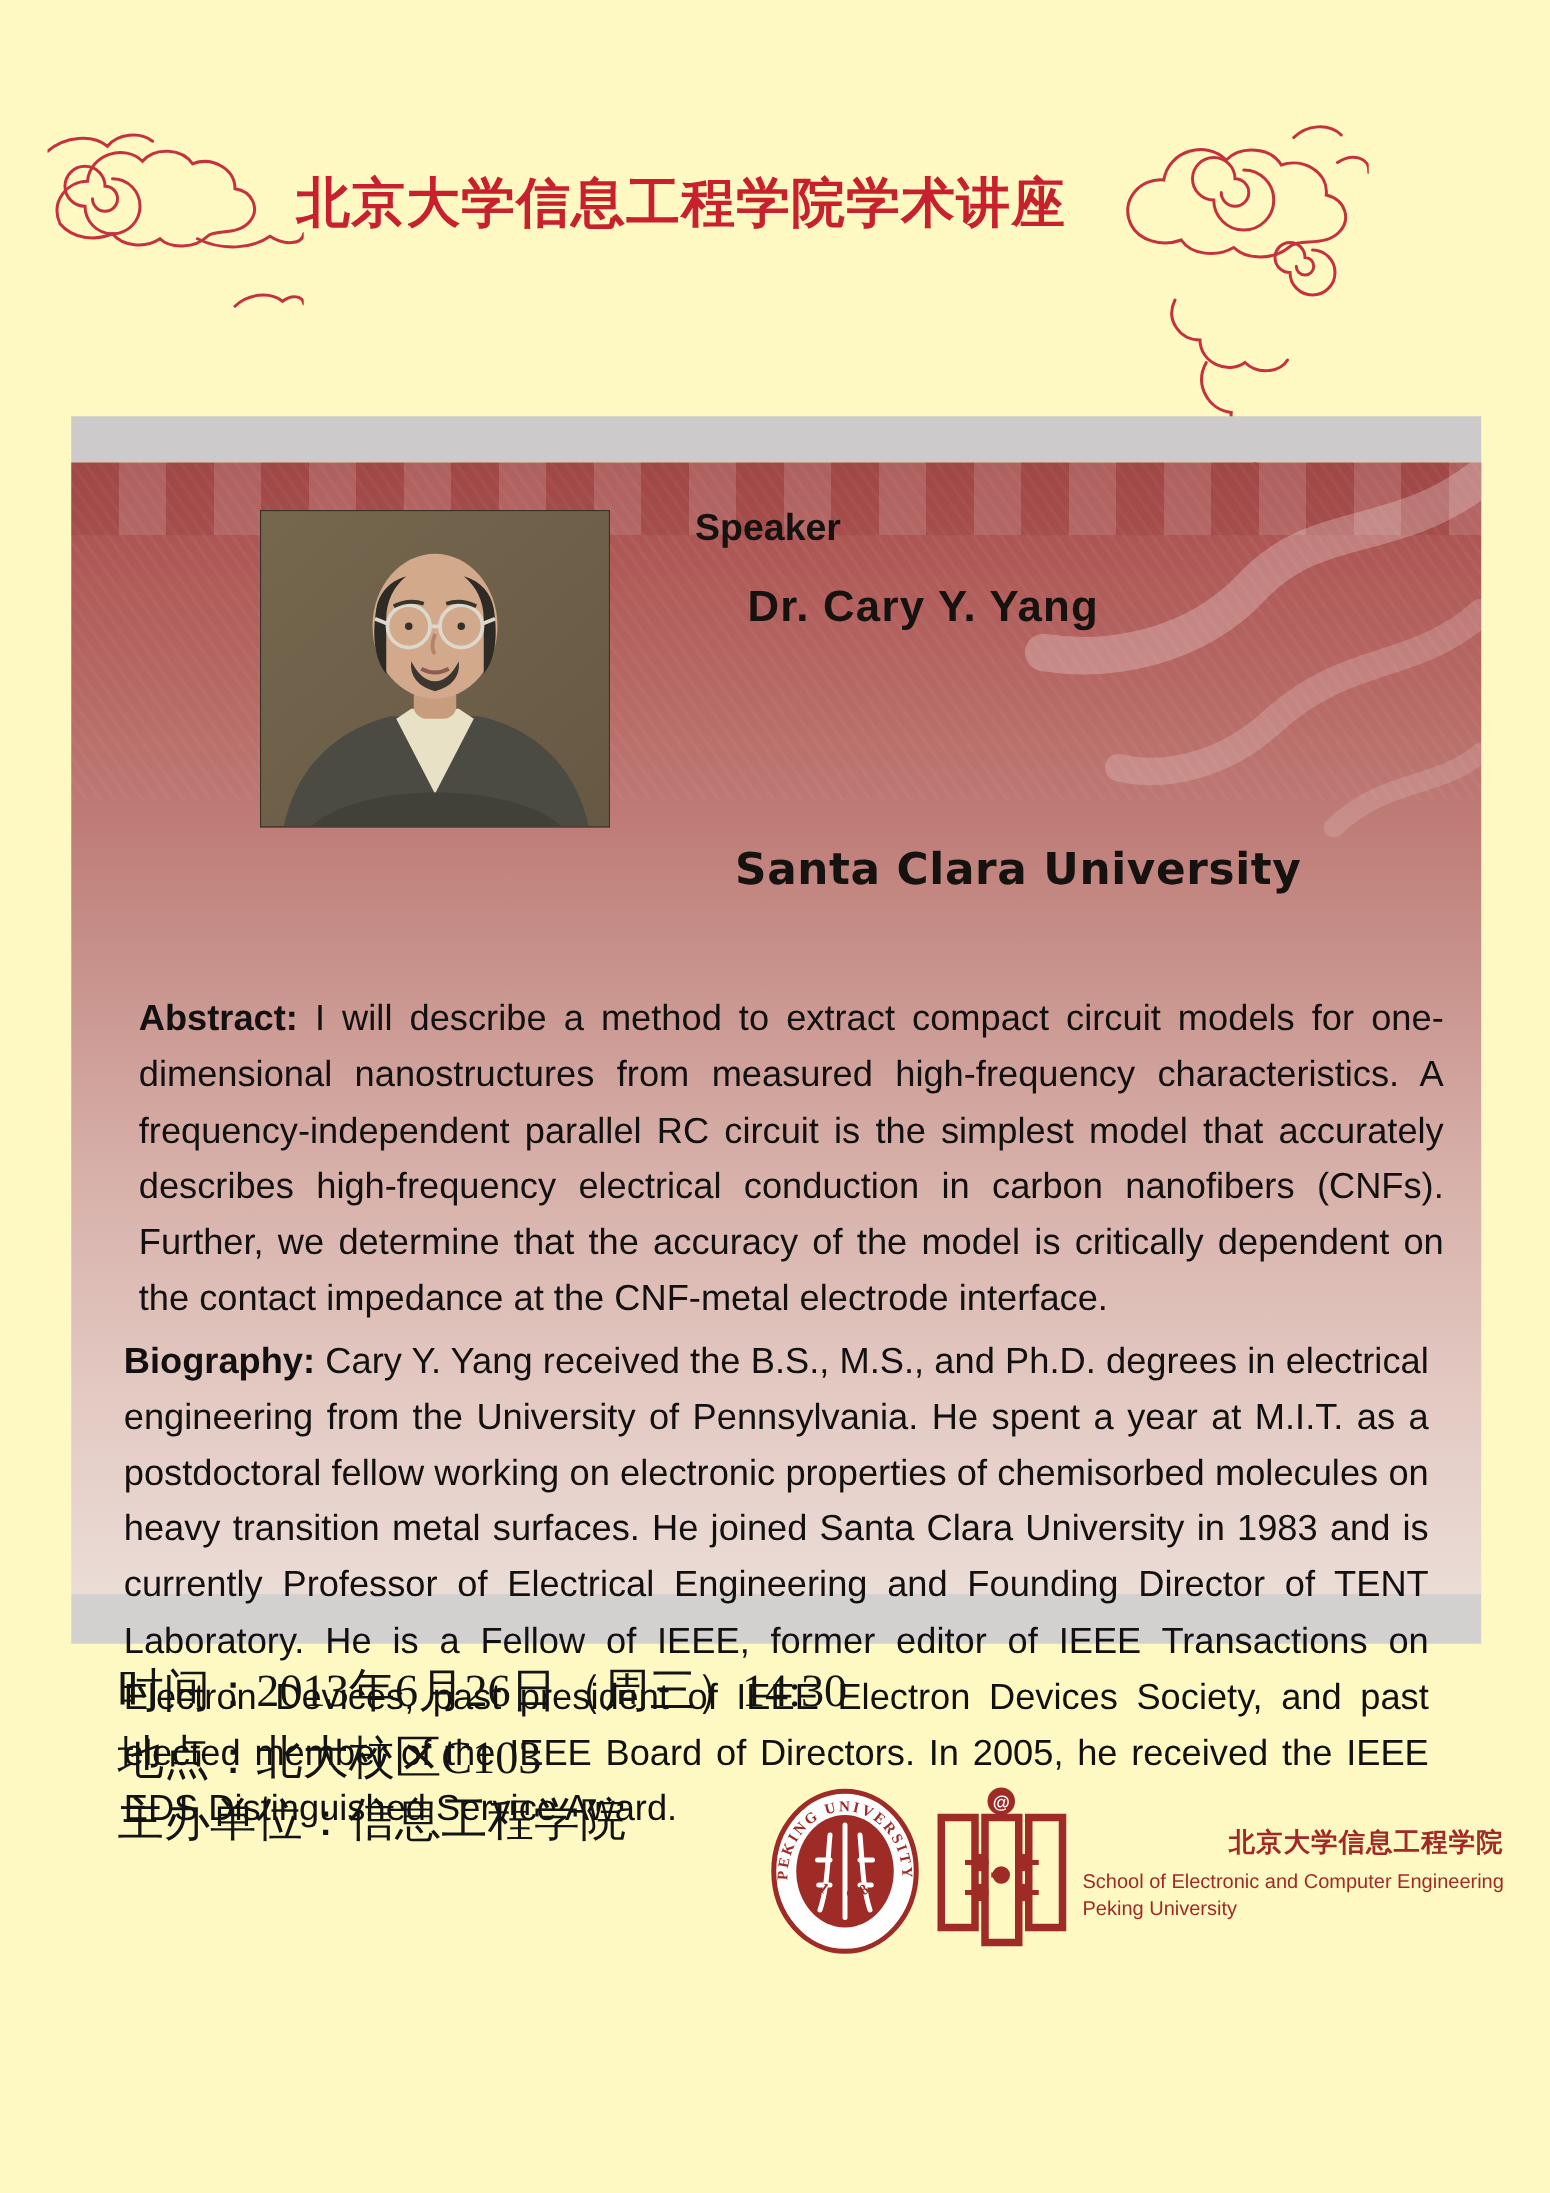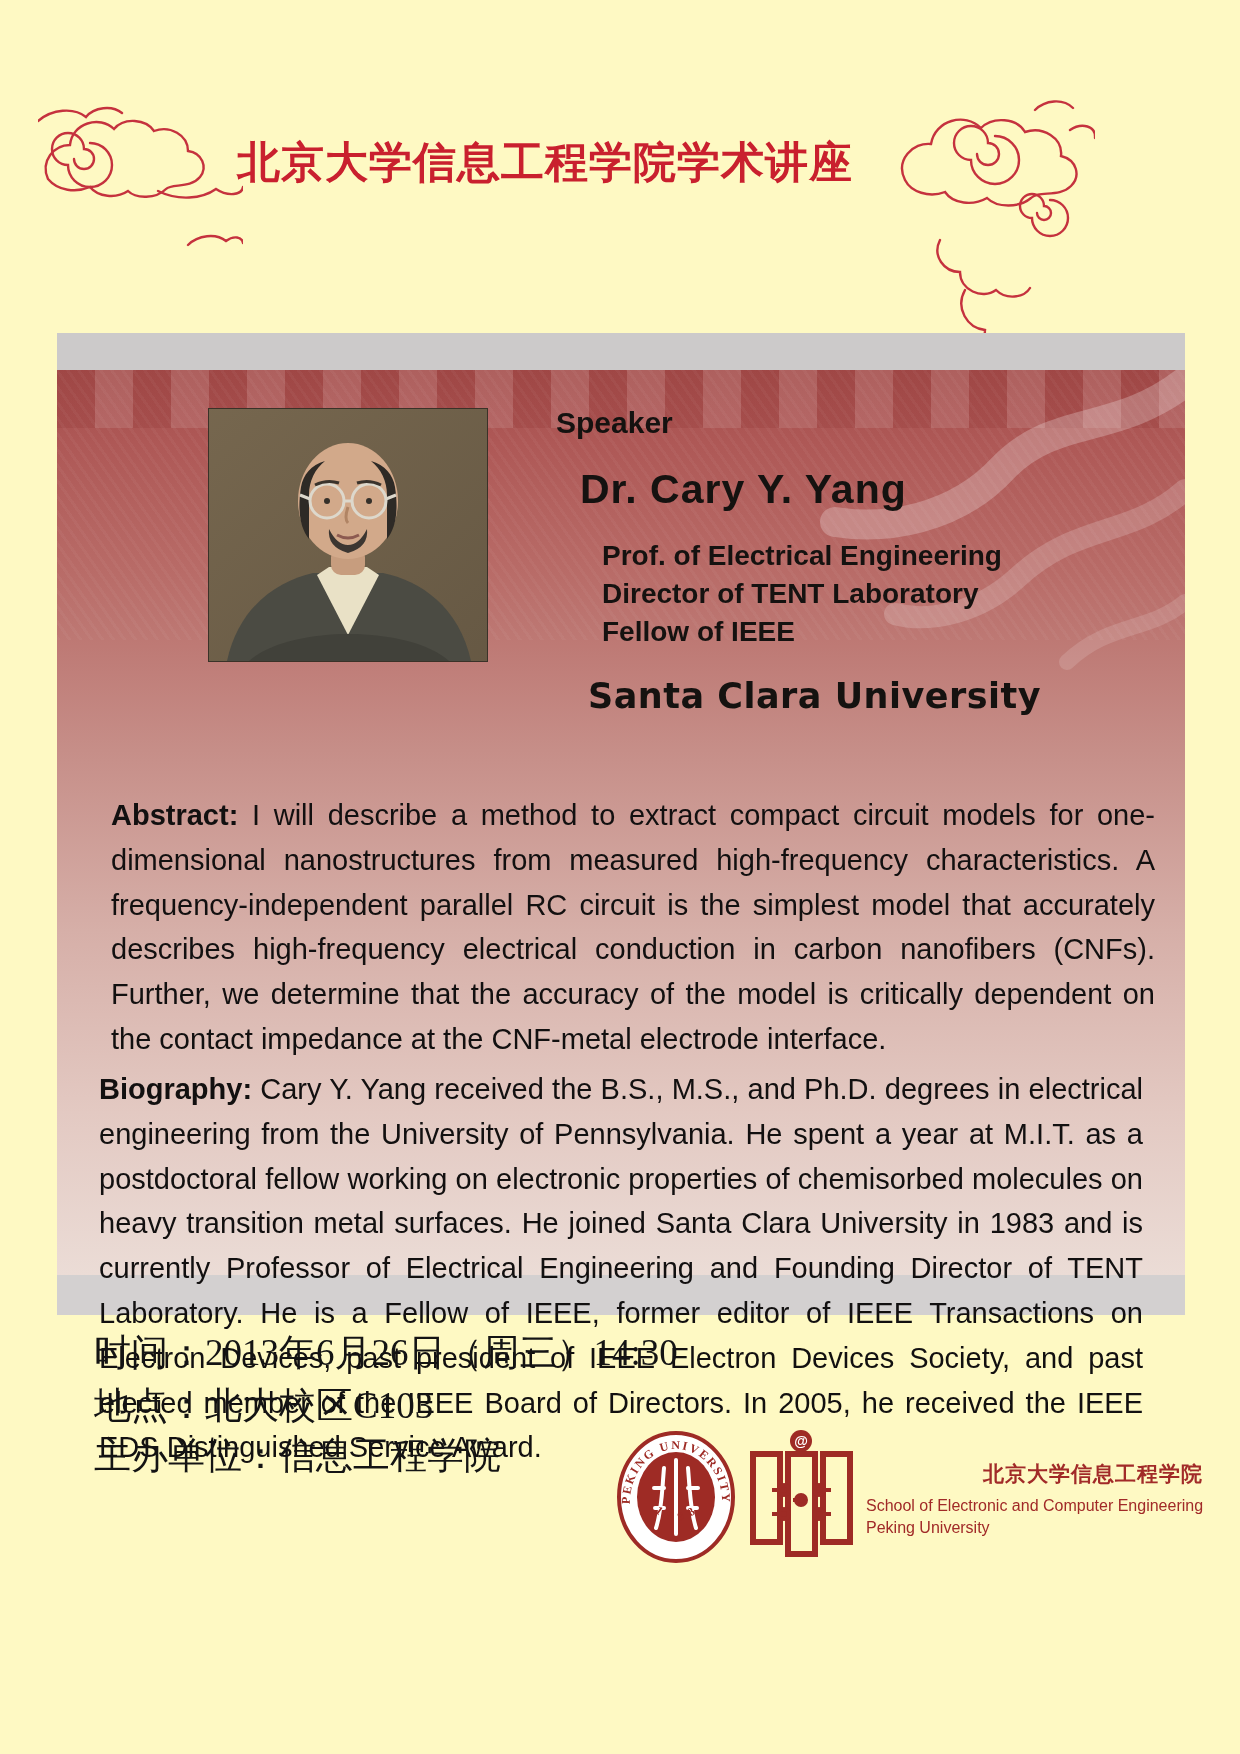--- a/index.html
+++ b/index.html
@@ -25,21 +25,21 @@
              rgba(130,35,35,0.16) 0 38px, rgba(255,255,255,0.10) 38px 76px);}
   .red-box .hatch{position:absolute;left:0;top:0;width:100%;height:270px;opacity:.5;
            background:repeating-linear-gradient(55deg,
              rgba(255,255,255,0.07) 0 3px, transparent 3px 9px);}
   .gray-band-bottom{left:57px;top:1275px;width:1128px;height:40px;background:#d3d0d0;}
 
   
   .photo-frame{left:208px;top:408px;width:278px;height:252px;
                border:1px solid #3a3228;background:#6f6049;}
   .speaker-label{left:556px;top:406px;font-size:30px;font-weight:bold;}
-  .speaker-name{left:580px;top:466px;font-size:41px;font-weight:bold;letter-spacing:1px;}
+  .speaker-name{left:598px;top:466px;font-size:35px;font-weight:bold;letter-spacing:1px;}
   .speaker-titles{left:602px;top:537px;font-size:28px;font-weight:bold;line-height:38px;}
   .affiliation{left:588px;top:676px;font-size:35px;font-weight:bold;
                font-family:"DejaVu Sans",sans-serif;letter-spacing:0.5px;}
 
   
   .para{width:1044px;left:99px;font-size:29px;line-height:44.8px;
         text-align:justify;color:#121010;}
   .para .plabel{font-weight:bold;}
   .abstract{top:764px;margin-left:12px;}
   .biography{top:1038px;}
@@ -134,25 +134,20 @@
 
       <path d="M139,98 q-4,12 0,16" stroke="#b08464" stroke-width="3" fill="none"></path>
       <path d="M128,126 q11,6 22,0" stroke="#8c5a50" stroke-width="3" fill="none"></path>
 
       <path d="M120,120 q-2,18 19,24 q21,-6 19,-24 q-8,16 -19,16 q-11,0 -19,-16 Z" fill="#3c3631"></path>
     </svg>
   </div>
 
   <div class="abs speaker-label">Speaker</div>
   <div class="abs speaker-name">Dr. Cary Y. Yang</div>
-  <div class="abs speaker-titles">
-    <div>Prof. of  Electrical Engineering</div>
-    <div>Director of TENT Laboratory</div>
-    <div>Fellow of IEEE</div>
-  </div>
   <div class="abs affiliation">Santa Clara University</div>
 
   <p class="abs para abstract">
     <span class="plabel">Abstract:</span><span> I will describe a method to extract compact circuit models for one-dimensional nanostructures from measured high-frequency characteristics. A frequency-independent parallel RC circuit is the simplest model that accurately describes high-frequency electrical conduction in carbon nanofibers (CNFs). Further, we determine that the accuracy of the model is critically dependent on the contact impedance at the CNF-metal electrode interface.</span>
   </p>
 
   <p class="abs para biography">
     <span class="plabel">Biography:</span><span> Cary Y. Yang received the B.S., M.S., and Ph.D. degrees in electrical engineering from the University of Pennsylvania. He spent a year at M.I.T. as a postdoctoral fellow working on electronic properties of chemisorbed molecules on heavy transition metal surfaces. He joined Santa Clara University in 1983 and is currently Professor of Electrical Engineering and Founding Director of TENT Laboratory. He is a Fellow of IEEE, former editor of IEEE Transactions on Electron Devices, past president of IEEE Electron Devices Society, and past elected member of the IEEE Board of Directors. In 2005, he received the IEEE EDS Distinguished Service Award.</span>
   </p>
 

